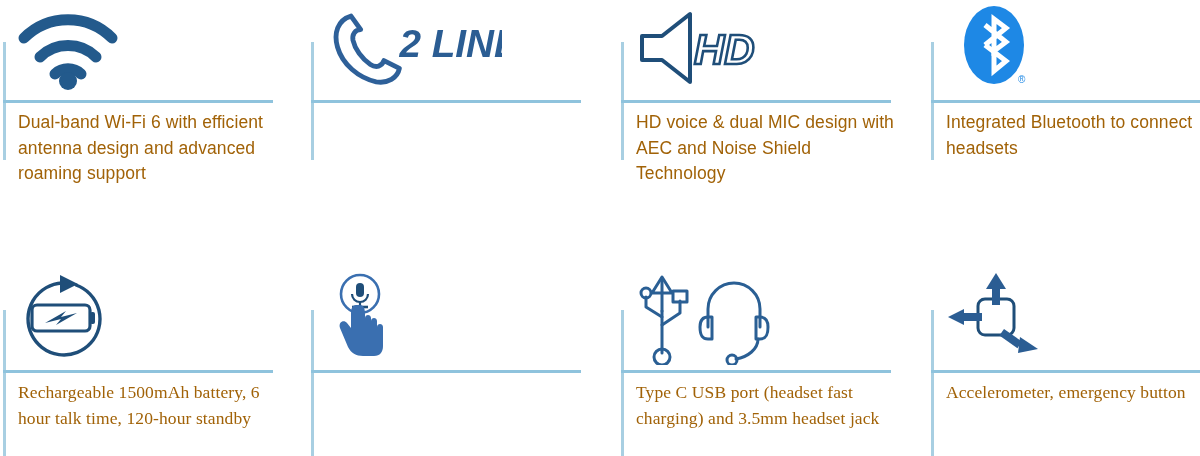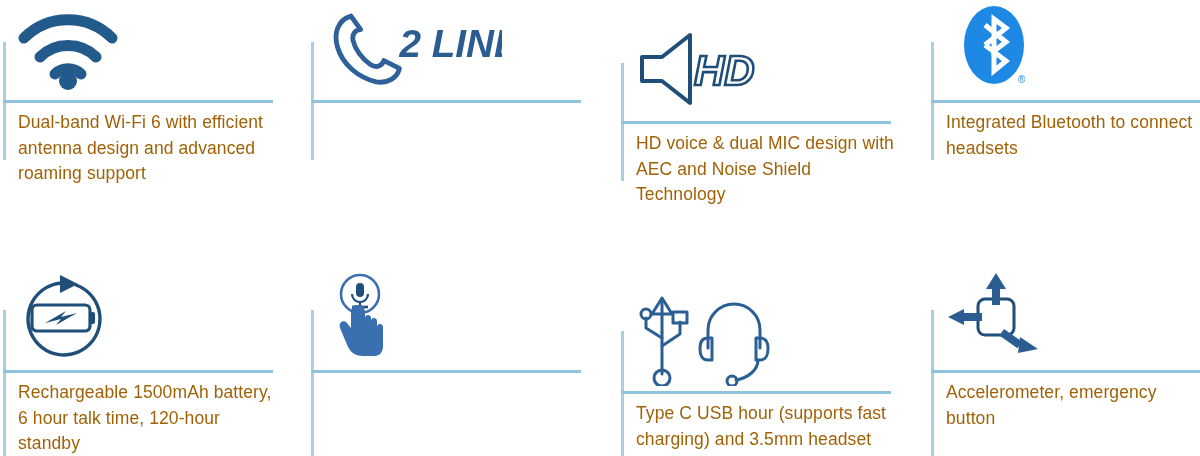--- a/index.html
+++ b/index.html
@@ -19,21 +19,21 @@
     width: 1200px;
     height: 456px;
   }
   .feature-cell {
     position: absolute;
     box-sizing: border-box;
   }
   
   .col-1 { left: 0px;   width: 300px; }
   .col-2 { left: 308px; width: 310px; }
-  .col-3 { left: 618px; width: 310px; margin-top: 21px; }
+  .col-3 { left: 618px; width: 310px; }
   .col-4 { left: 928px; width: 272px; }
 
   .row-1 { top: 0px;   height: 232px; }
   .row-2 { top: 268px; height: 188px; }
 
   
   .vrule {
     position: absolute;
     left: 3px;
     width: 3px;
@@ -71,21 +71,21 @@
   .caption {
     position: absolute;
     left: 18px;
     top: 110px;
     width: 258px;
     color: #a16207;
     font-size: 17.5px;
     line-height: 25.5px;
     letter-spacing: 0.1px;
   }
-  .row-2 .caption { top: 112px; }
+  .row-2 .caption { top: 112px; font-family: Liberation Serif, serif; }
   .col-4 .caption { width: 262px; }
 
   svg { display: block; }
 </style>
 </head>
 <body>
 
 <div class="feature-grid">
 
   <div class="feature-cell col-1 row-1">
@@ -194,21 +194,21 @@
 
         <g fill="none" stroke="#2a5f94" stroke-width="3" stroke-linejoin="round" stroke-linecap="round">
           <path d="M76 54 L 76 36 A 26 26 0 0 1 128 36 L 128 54"></path>
           <path d="M76 44 C 70 44 68 48 68 54 C 68 62 70 66 76 66 L 80 66 L 80 44 Z"></path>
           <path d="M128 44 C 134 44 136 48 136 54 C 136 62 134 66 128 66 L 124 66 L 124 44 Z"></path>
           <path d="M126 66 C 126 76 116 84 104 86"></path>
           <circle cx="100" cy="87" r="5"></circle>
         </g>
       </svg>
     </div>
-    <div class="caption">Type C USB hour (supports fast charging) and 3.5mm headset jack</div>
+    <div class="caption">Type C USB port (headset fast charging) and 3.5mm headset jack</div>
   </div>
 
   <div class="feature-cell col-4 row-2">
     <div class="vrule"></div>
     <div class="hrule"></div>
     <div class="icon-wrap">
       <svg width="110" height="92" viewBox="0 0 110 92">
         <rect x="36" y="26" width="36" height="36" rx="7" fill="none" stroke="#1f4e79" stroke-width="3"></rect>
 
         <g fill="#2b5d93">

